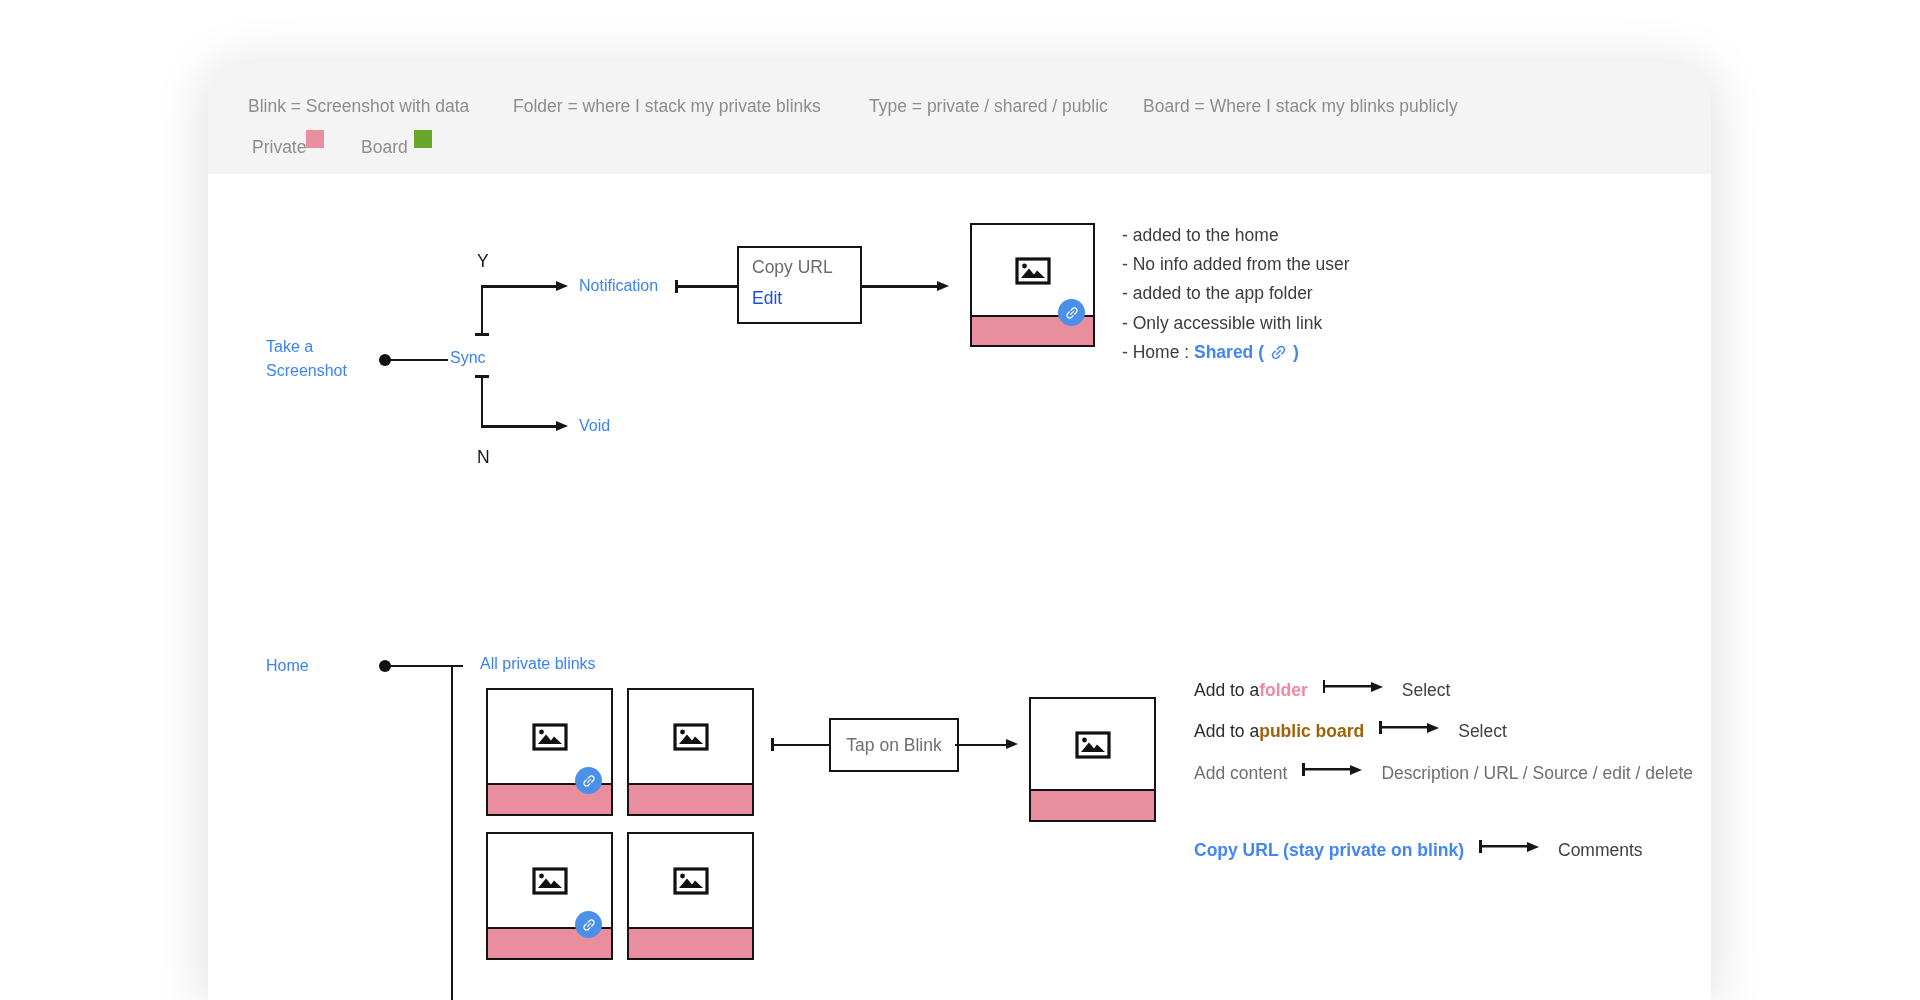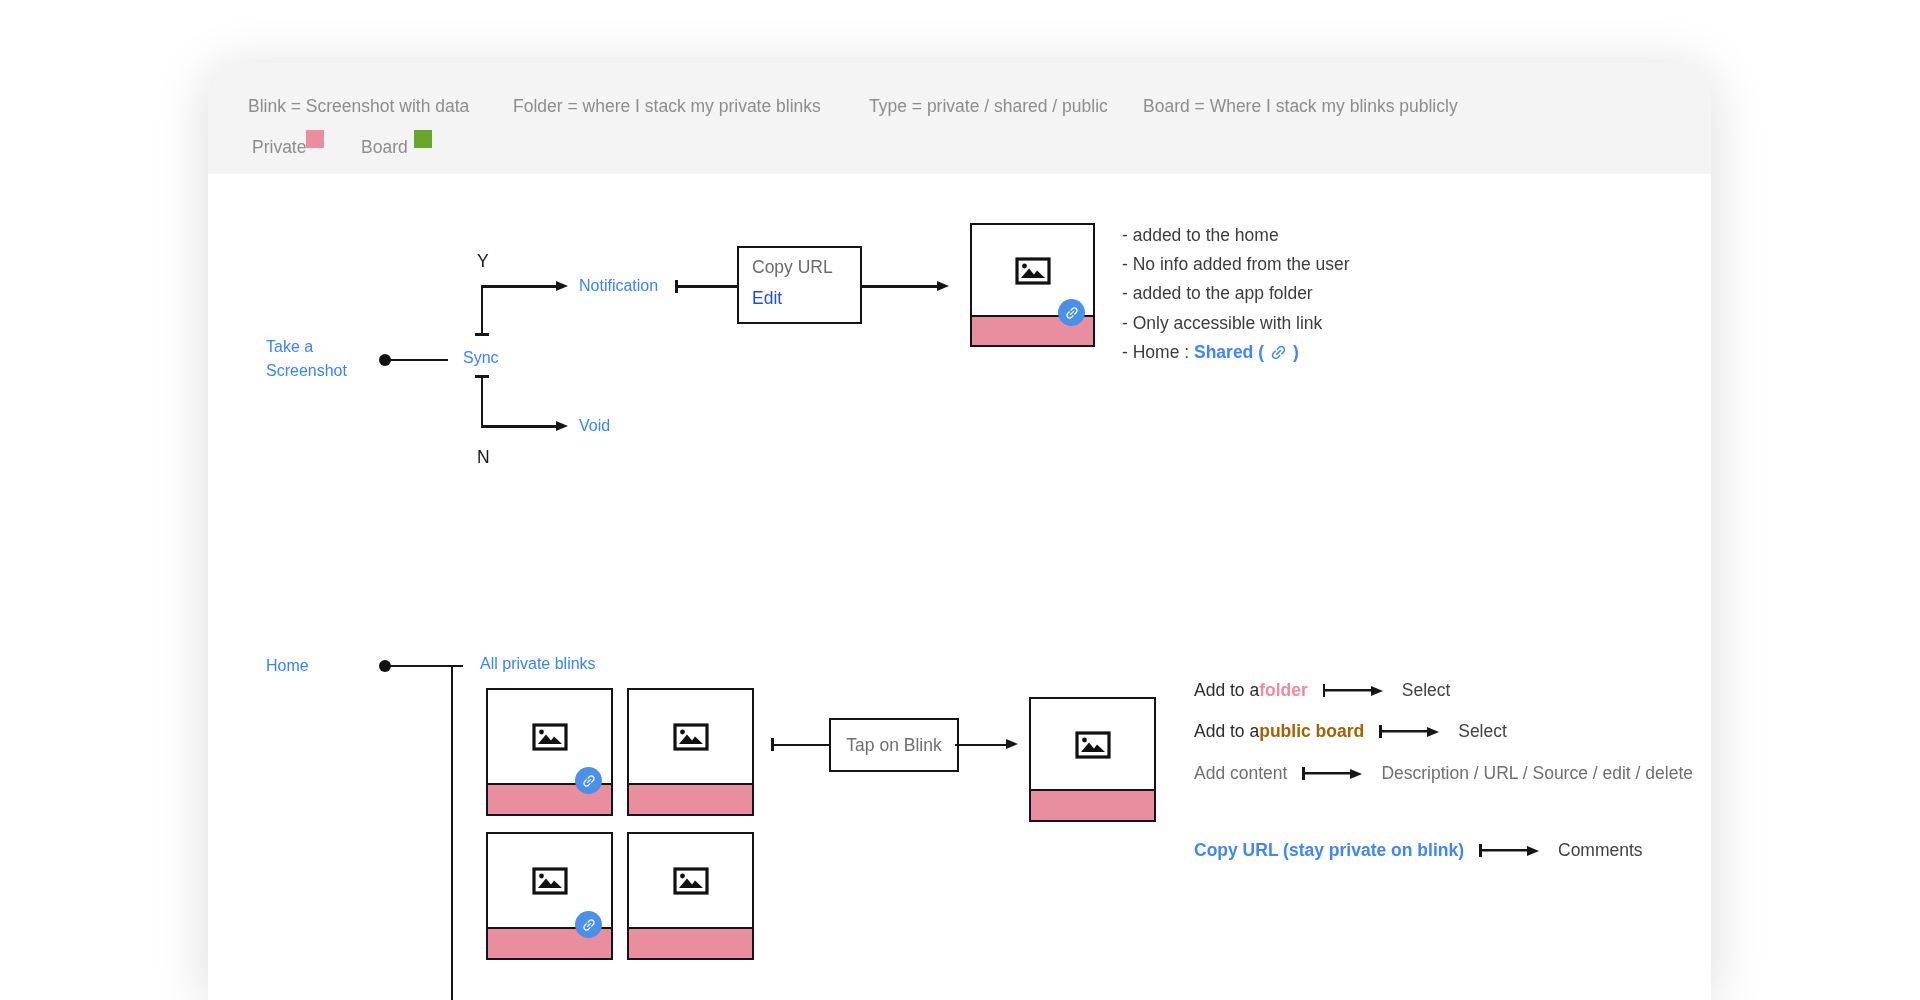--- a/index.html
+++ b/index.html
@@ -33,21 +33,21 @@
     display:flex;align-items:center;justify-content:center;}
   .badge svg{width:16px;height:16px;transform:rotate(-45deg);}
 
   
   .notes{position:absolute;left:1122px;top:221px;font-size:17.5px;color:#3c3c3c;
     line-height:29.2px;white-space:nowrap;}
   .type-val{color:#4285f4;font-weight:bold;display:inline-flex;align-items:center;gap:4px;}
   .type-val svg{width:19px;height:19px;transform:rotate(-45deg);margin:0 1px;}
 
   
-  .action{position:absolute;display:flex;align-items:center;font-size:17.5px;
+  .action{position:absolute;display:flex;align-items:flex-start;font-size:17.5px;
     white-space:nowrap;color:#2b2b2b;}
   .action .gray{color:#6f6f6f;}
   .action .dark{color:#414141;}
   .hl-pink{color:#f08a9e;font-weight:bold;}
   .hl-green{color:#a16207;font-weight:bold;}
   .hl-blue{color:#4285f4;font-weight:bold;}
   .harrow{position:relative;display:inline-block;width:64px;height:13px;margin:0 15px;
     background:linear-gradient(#161616,#161616) no-repeat 2px center/46px 2.5px;flex:none;}
   .harrow::before{content:'';position:absolute;left:0;top:0;width:2.5px;height:13px;background:#161616;}
   .harrow::after{content:'';position:absolute;right:4px;top:50%;transform:translateY(-50%);
@@ -71,21 +71,21 @@
       <div class="sq" style="left:206px;top:67px;background:#69a62c"></div>
     </div>
   </div>
 
   <div class="lbl" style="left:266px;top:335px;line-height:23.5px">
     <span>Take a</span><br>
     <span>Screenshot</span>
   </div>
   <div class="dot" style="left:379px;top:354px"></div>
   <div class="line" style="left:390px;top:358.75px;width:58px;height:2.5px"></div>
-  <div class="lbl" style="left:463px;top:349px">Sync</div>
+  <div class="lbl" style="left:450px;top:349px">Sync</div>
 
   <div class="lbl-dark" style="left:477px;top:251px">Y</div>
   <div class="line" style="left:475px;top:333px;width:14px;height:3px"></div>
   <div class="line" style="left:480.5px;top:286px;width:2.5px;height:48px"></div>
   <div class="line" style="left:480.5px;top:285px;width:77px;height:2.5px"></div>
   <div class="arr" style="left:556px;top:280.75px"></div>
   <div class="lbl" style="left:579px;top:277px">Notification</div>
   <div class="line" style="left:675px;top:280px;width:2.5px;height:13px"></div>
   <div class="line" style="left:675px;top:285px;width:62px;height:2.5px"></div>
 

